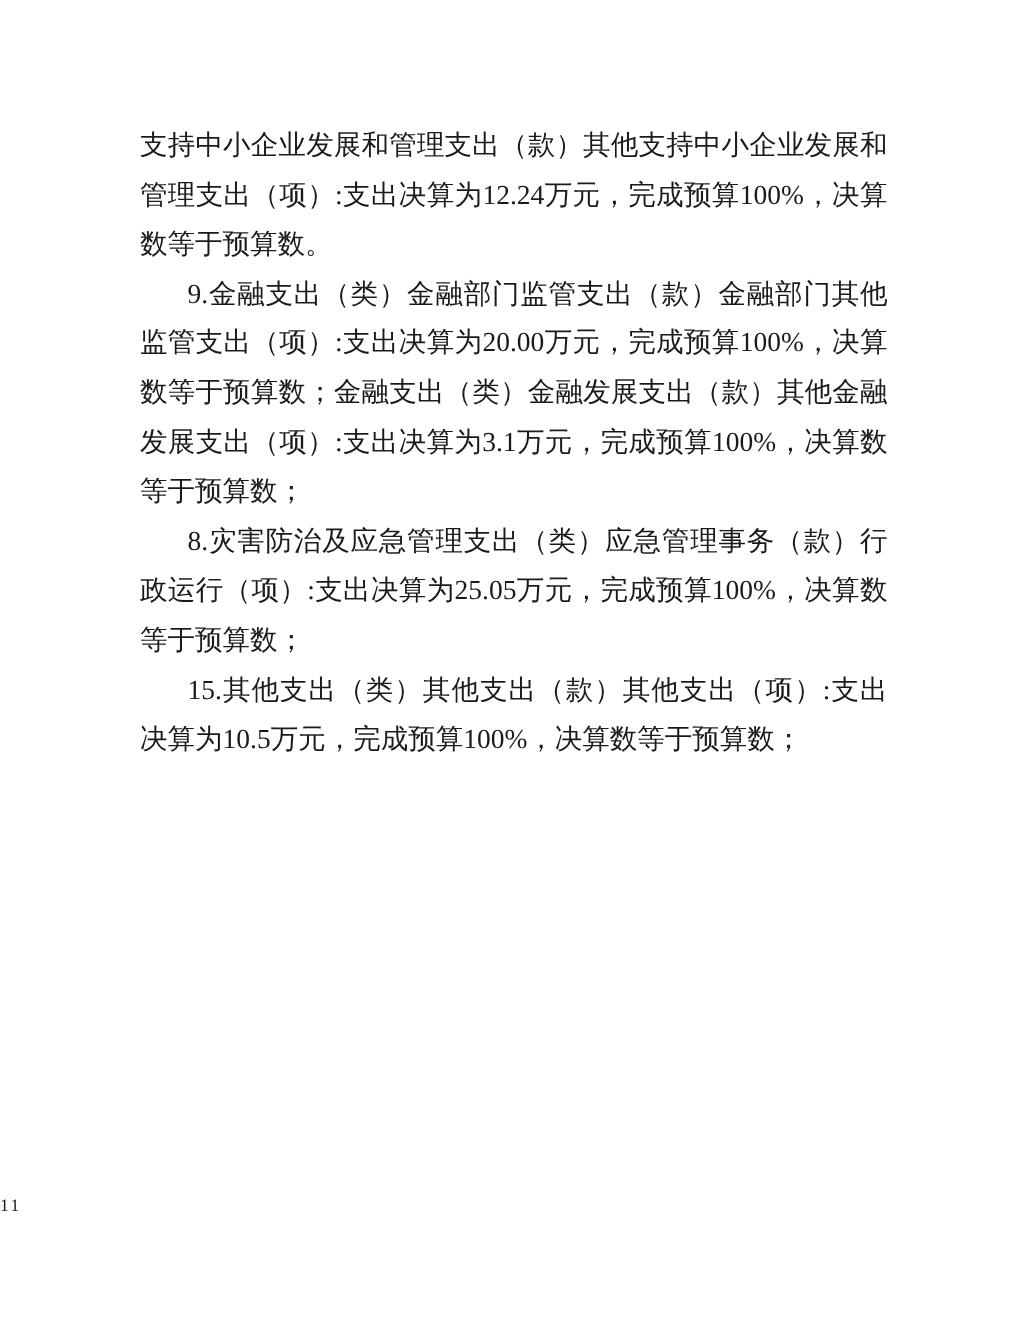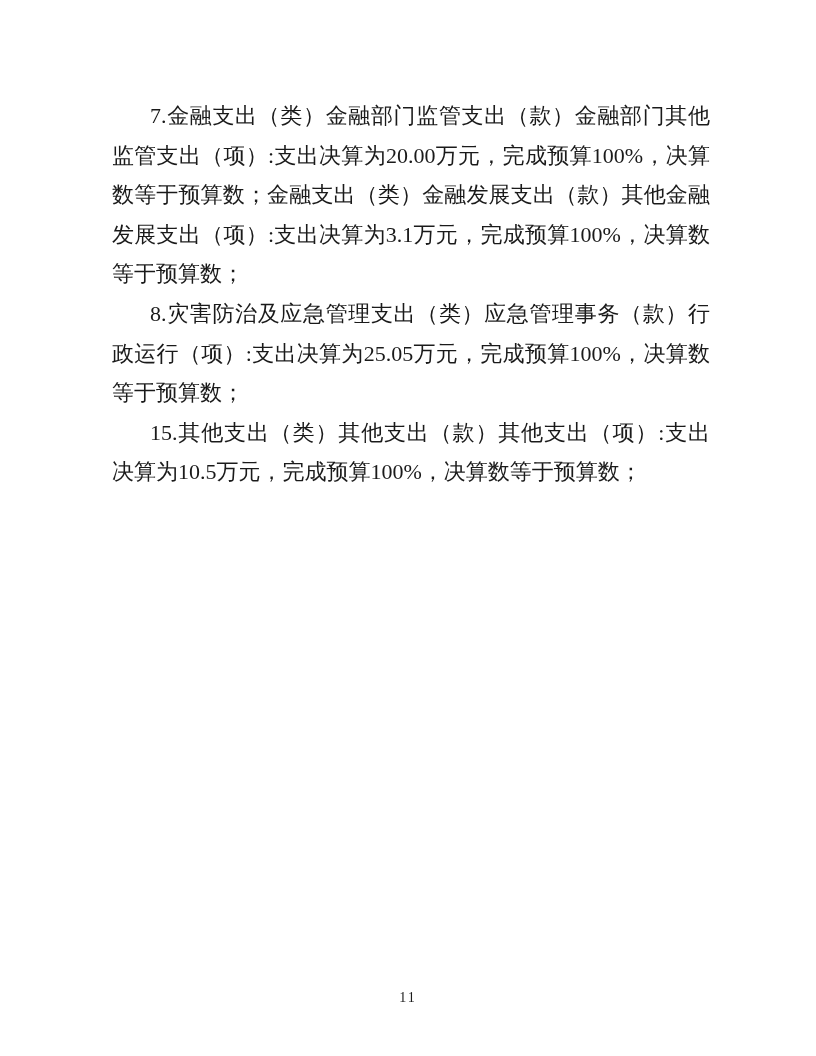--- a/index.html
+++ b/index.html
@@ -35,35 +35,35 @@
       text-indent: 38px;
     }
     .para.note {
       text-align-last: center;
       -moz-text-align-last: center;
     }
     .page-footer {
       position: absolute;
       left: 0;
       right: 0;
-      top: 988px;
-      text-align: center;
+      top: 956px;
     }
     .page-number {
       font-size: 14px;
       line-height: 18px;
       letter-spacing: 2px;
       color: #1a1a1a;
     }
   </style>
 </head>
 <body>
 
 <div class="page">
   <main class="text-block">
-    <p class="para indent">7.金融支出（类）金融部门监管支出（款）金融部门其他监管支出（项）:支出决算为20.00万元，完成预算100%，决算数等于预算数；金融支出（类）金融发展支出（款）其他金融发展支出（项）:支出决算为3.1万元，完成预算100%，决算数等于预算数；</p>
+    <p class="para">支持中小企业发展和管理支出（款）其他支持中小企业发展和管理支出（项）:支出决算为12.24万元，完成预算100%，决算数等于预算数。</p>
+    <p class="para indent">9.金融支出（类）金融部门监管支出（款）金融部门其他监管支出（项）:支出决算为20.00万元，完成预算100%，决算数等于预算数；金融支出（类）金融发展支出（款）其他金融发展支出（项）:支出决算为3.1万元，完成预算100%，决算数等于预算数；</p>
     <p class="para indent">8.灾害防治及应急管理支出（类）应急管理事务（款）行政运行（项）:支出决算为25.05万元，完成预算100%，决算数等于预算数；</p>
     <p class="para indent">15.其他支出（类）其他支出（款）其他支出（项）:支出决算为10.5万元，完成预算100%，决算数等于预算数；</p>
   </main>
   <footer class="page-footer">
     <span class="page-number">11</span>
   </footer>
 </div>
 
 </body></html>

